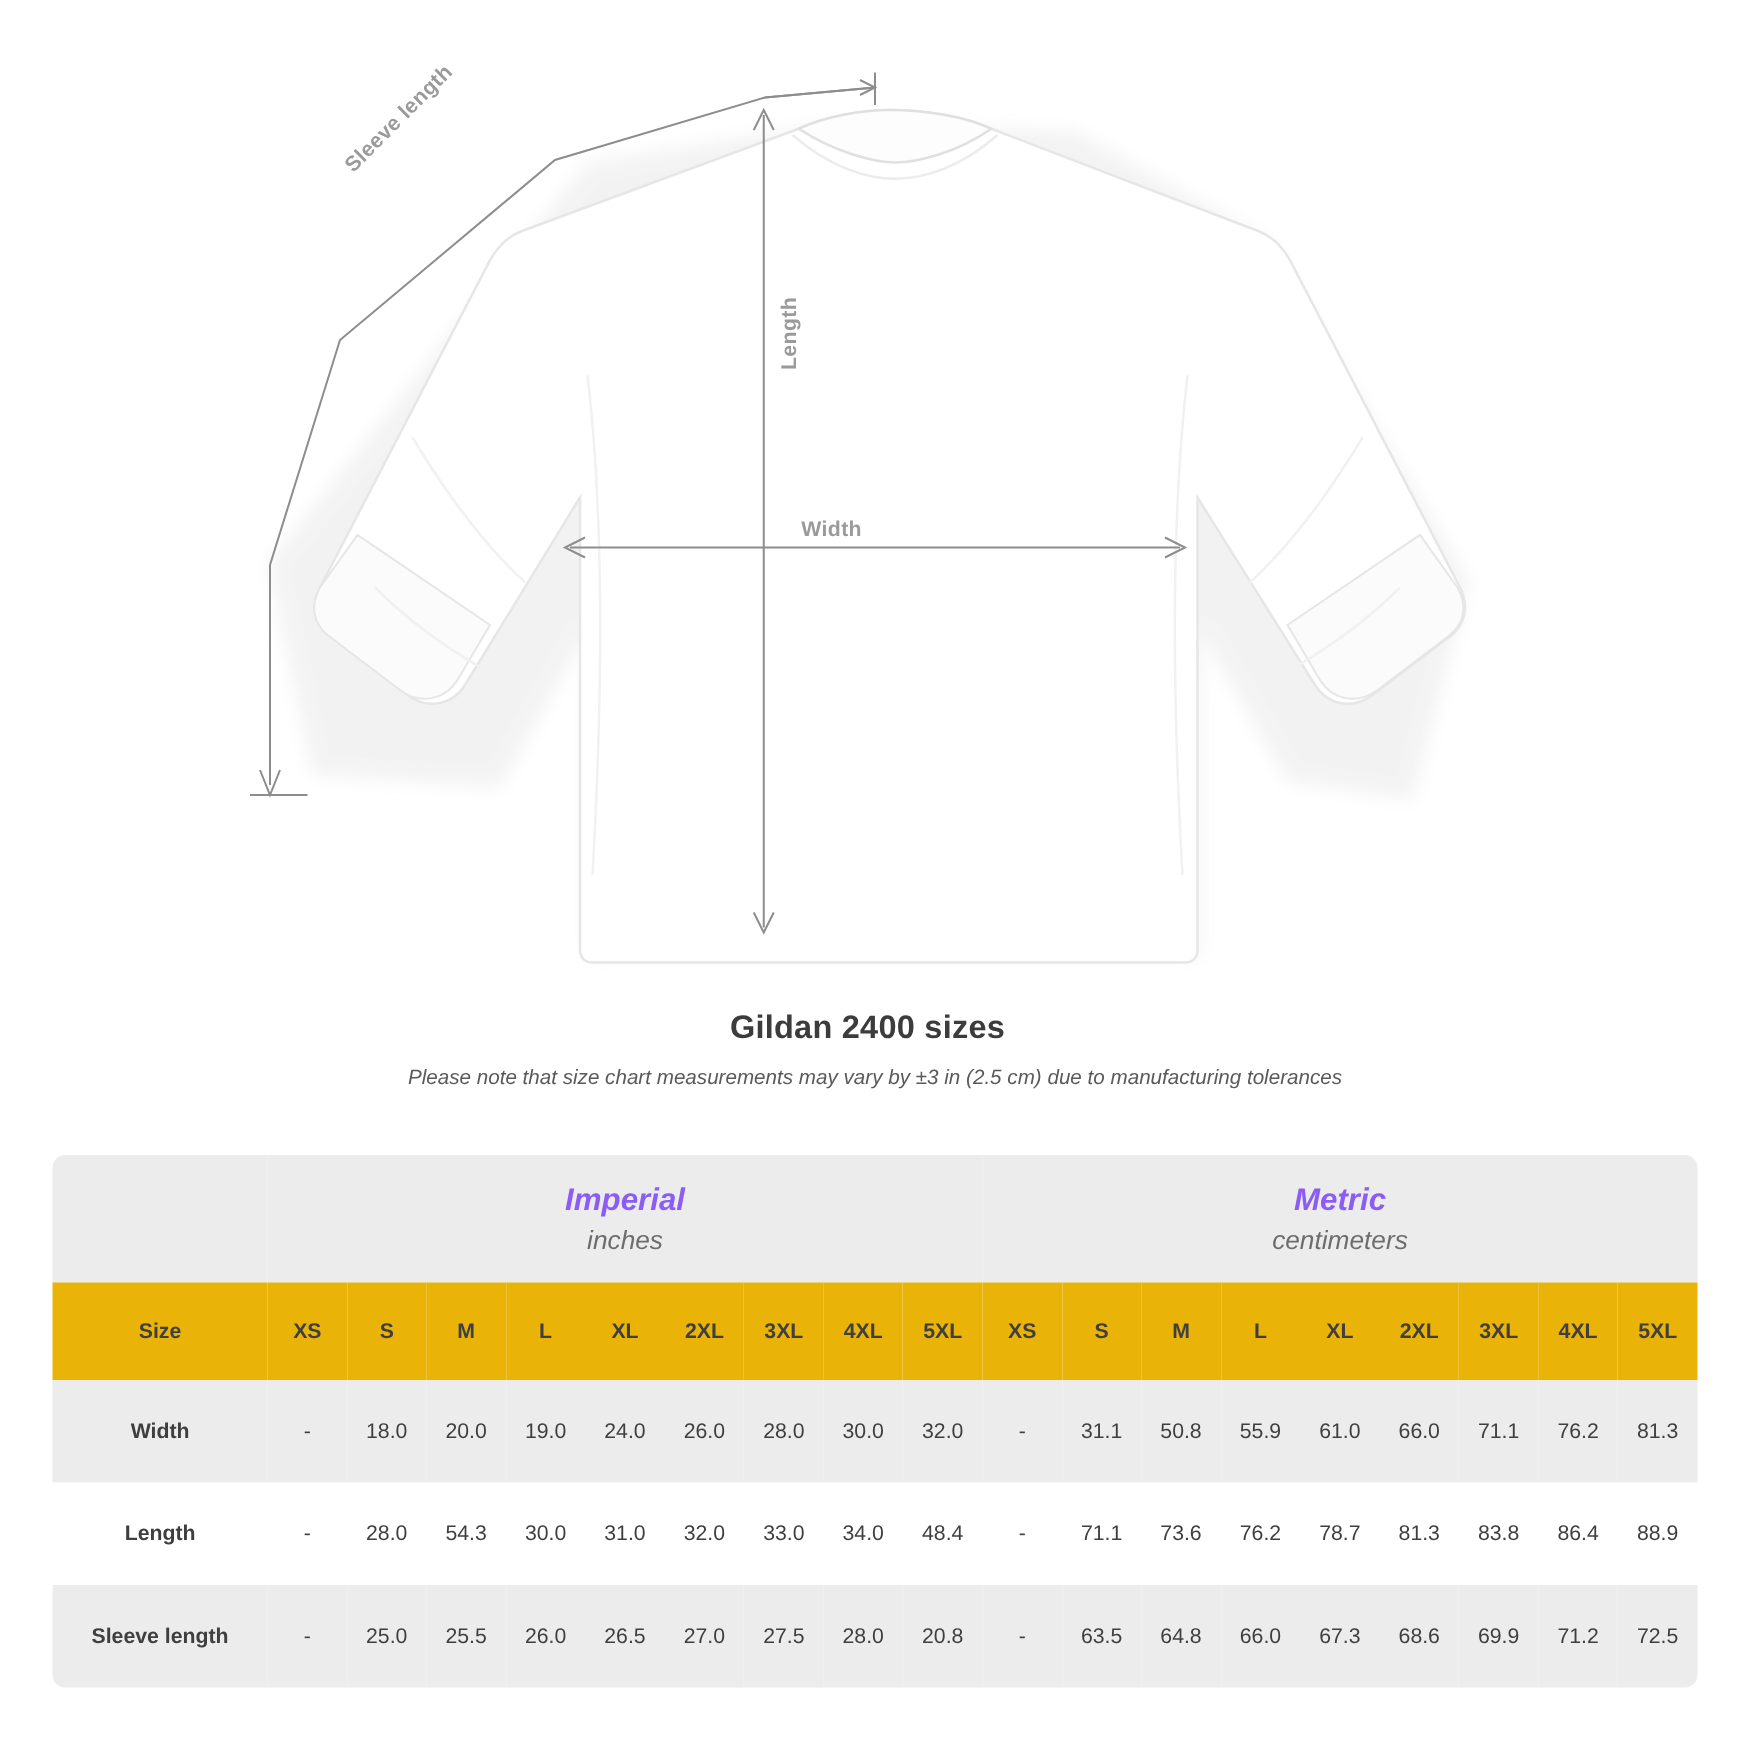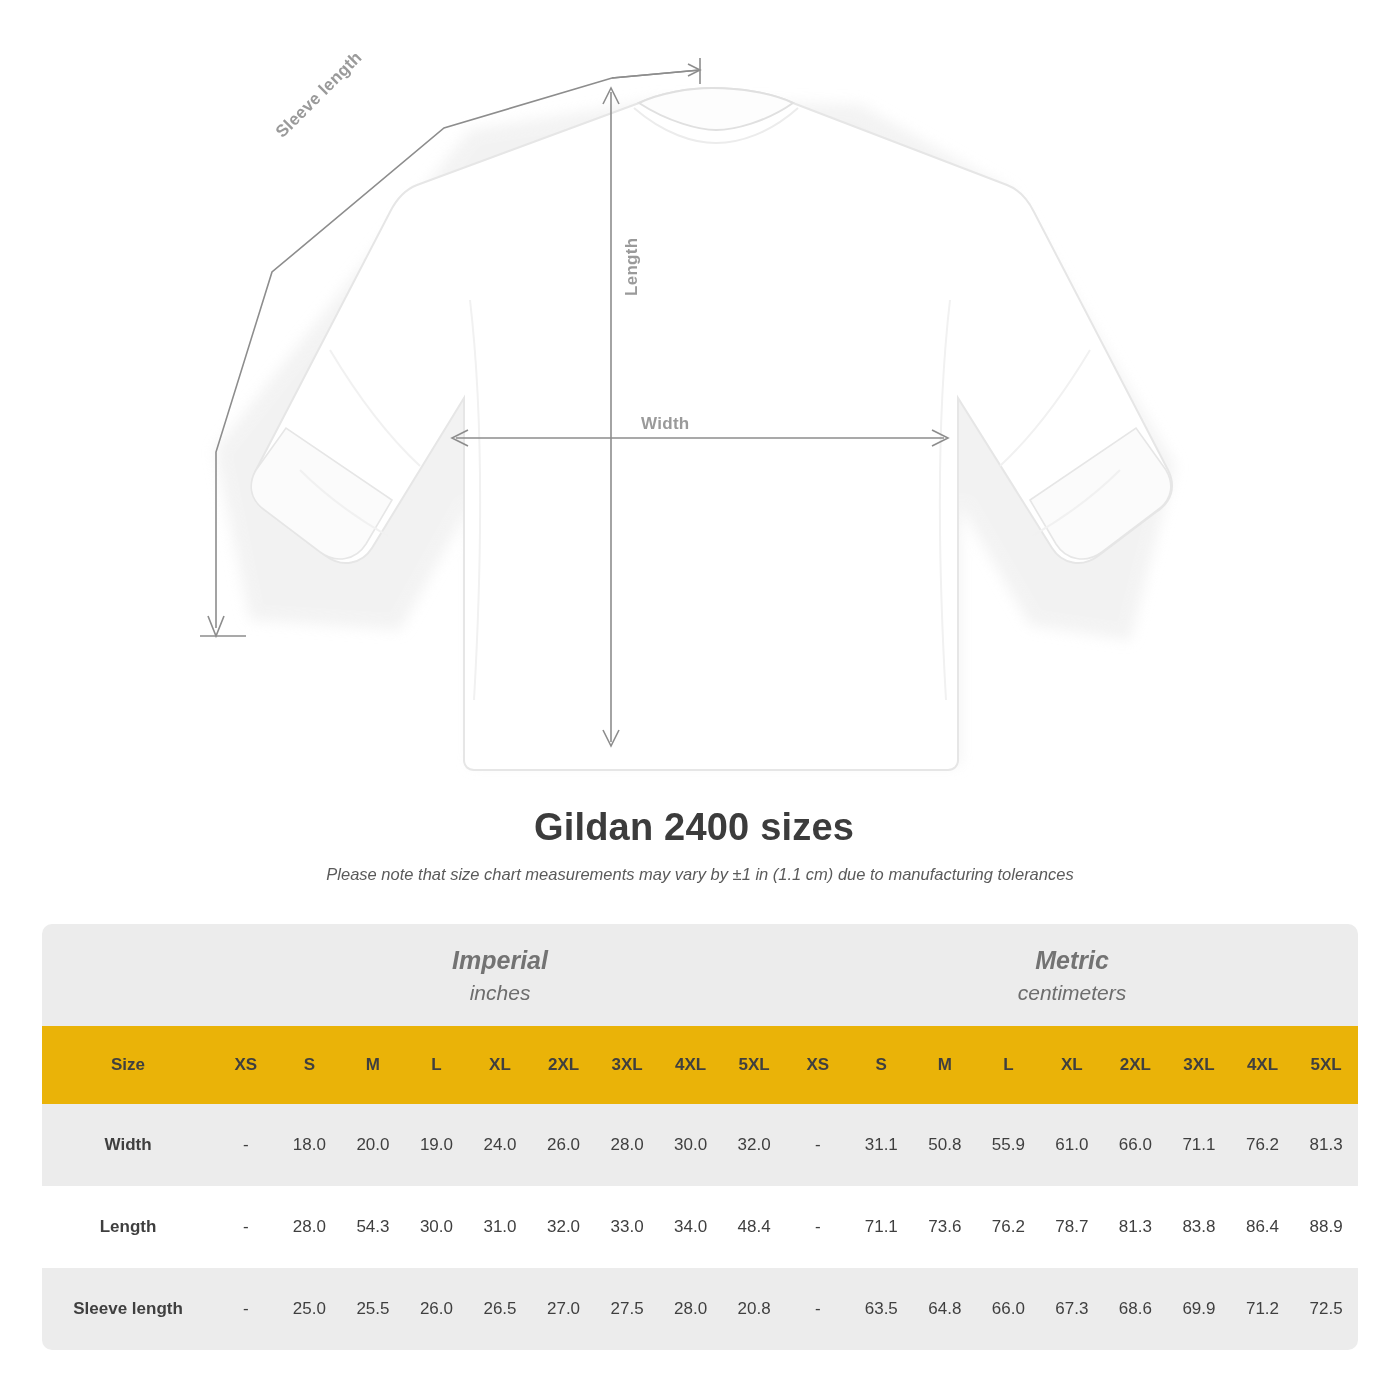--- a/index.html
+++ b/index.html
@@ -38,21 +38,21 @@
   #label-length {
     left: 622px; top: 296px;
     transform: rotate(-90deg);
     transform-origin: left top;
   }
   #label-width { left: 641px; top: 414px; }
 
   
   #title {
     text-align: center;
-    font-size: 38px;
+    font-size: 26px;
     font-weight: bold;
     color: #3c3c3c;
     margin: 6px 12px 0 0;
     letter-spacing: .2px;
   }
   #subtitle {
     text-align: center;
     font-size: 16.5px;
     font-style: italic;
     color: #5a5a5a;
@@ -76,21 +76,21 @@
   .unit-head {
     height: 102px;
     background: #ececec;
     text-align: center;
     vertical-align: middle;
   }
   .unit-head .u-name {
     font-size: 25px;
     font-style: italic;
     font-weight: bold;
-    color: #737373;
+    color: #8b5cf6;
     text-align: center;
   }
   .unit-head .u-sub {
     font-size: 21px;
     font-style: italic;
     color: #6d6d6d;
     margin-top: 6px;
   }
   .round-tl { border-top-left-radius: 10px; }
   .round-tr { border-top-right-radius: 10px; }
@@ -209,21 +209,21 @@
         <path d="M932 430 L948 438 L932 446"></path>
       </g>
     </svg>
 
     <div class="dim-label" id="label-sleeve">Sleeve length</div>
     <div class="dim-label" id="label-length">Length</div>
     <div class="dim-label" id="label-width">Width</div>
   </div>
 
   <div id="title">Gildan 2400 sizes</div>
-  <div id="subtitle">Please note that size chart measurements may vary by ±1 in (1.1 cm) due to manufacturing tolerances</div>
+  <div id="subtitle">Please note that size chart measurements may vary by ±3 in (2.5 cm) due to manufacturing tolerances</div>
 
   <div id="table-wrap">
     <table>
       <colgroup>
         <col class="c-label">
         <col class="c-cell">
           <col class="c-cell">
           <col class="c-cell">
           <col class="c-cell">
           <col class="c-cell">

